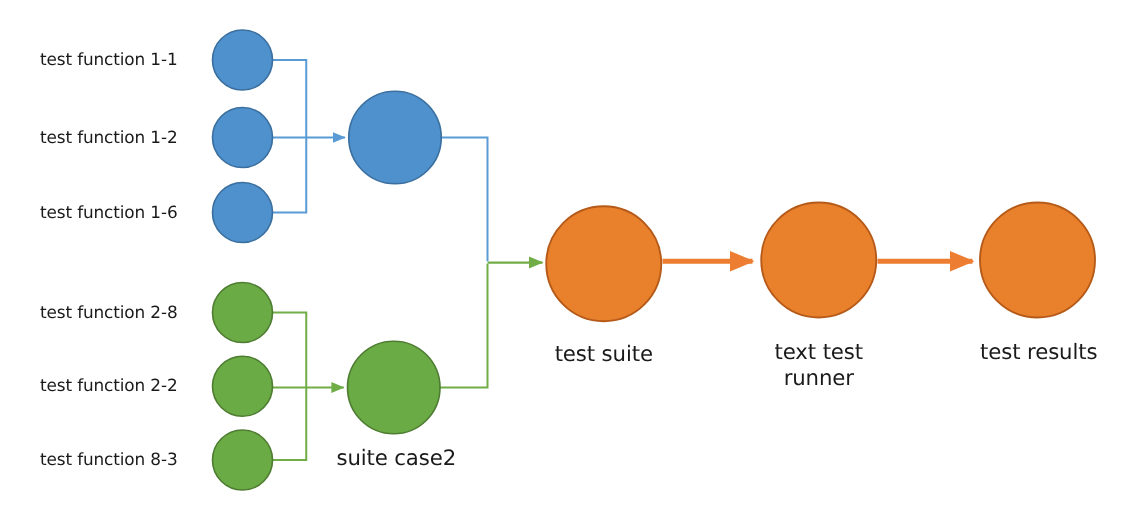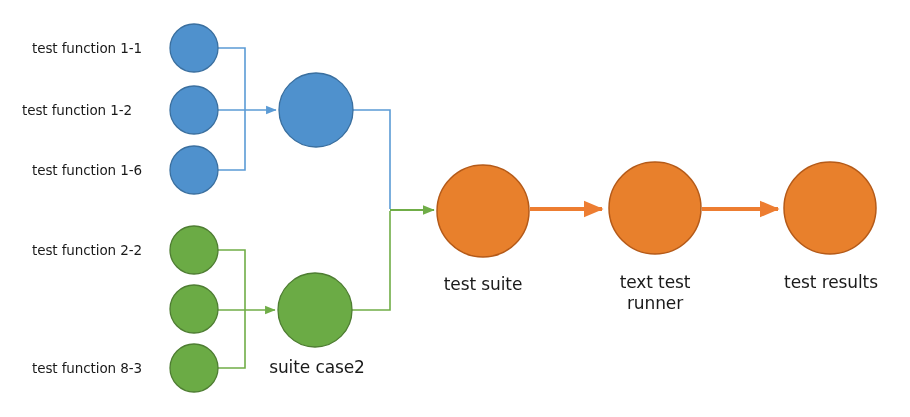--- a/index.html
+++ b/index.html
@@ -117,24 +117,25 @@
     </g>
     <g>
       <circle cx="655" cy="208" r="46" fill="#E8802C" stroke="#B55A18" stroke-width="1.5"></circle>
     </g>
     <g>
       <circle cx="830" cy="208" r="46" fill="#E8802C" stroke="#B55A18" stroke-width="1.5"></circle>
     </g>
   </svg>
 
   <div class="node-label label-left" style="left:32px; top:40px;">test function 1-1</div>
-  <div class="node-label label-left" style="left:22px; top:102px;text-align:center;">test function 1-2</div>
+  <div class="node-label label-left" style="left:32px; top:102px;text-align:center;">test function 1-2</div>
   <div class="node-label label-left" style="left:32px; top:162px;">test function 1-6</div>
 
-  <div class="node-label label-left" style="left:32px; top:242px;">test function 2-2</div>
+  <div class="node-label label-left" style="left:32px; top:242px;">test function 2-8</div>
+  <div class="node-label label-left" style="left:32px; top:301px;">test function 2-2</div>
   <div class="node-label label-left" style="left:32px; top:360px;">test function 8-3</div>
 
   <div class="node-label label-center" style="left:317px; top:357px;">suite case2</div>
 
   <div class="node-label label-center" style="left:483px; top:274px;">test suite</div>
   <div class="node-label label-center" style="left:831px; top:272px;">test results</div>
   <div class="node-label label-center" style="left:655px; top:272px;">text test
 runner</div>
 
 </div>

